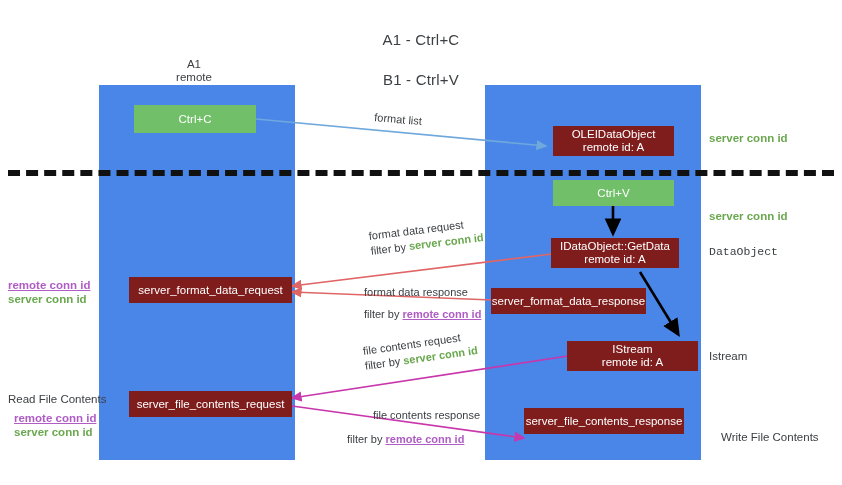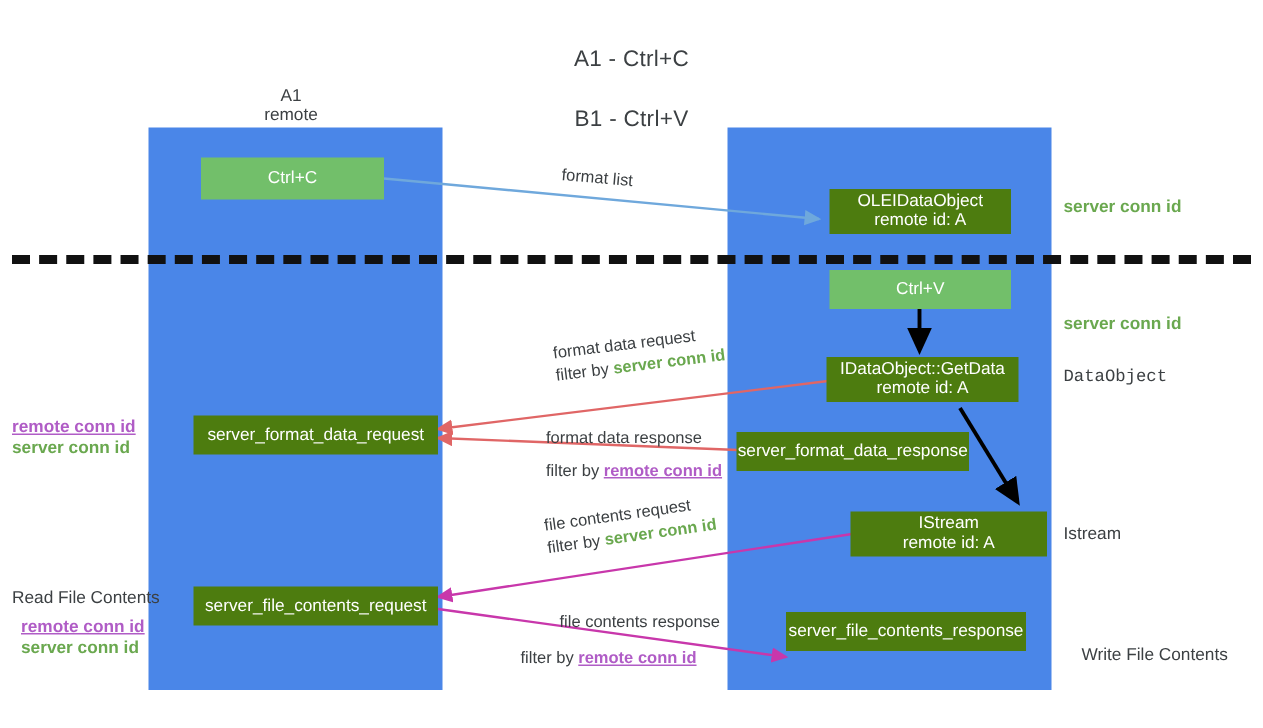--- a/index.html
+++ b/index.html
@@ -29,21 +29,21 @@
   .lane{position:absolute;background:#4a86e8;}
 
   
   .box{
     position:absolute;box-sizing:border-box;
     display:flex;align-items:center;justify-content:center;
     text-align:center;color:#ffffff;font-size:11.5px;line-height:13px;
     white-space:pre-line;padding:0 4px;
   }
   .box.green{background:#6aa84f;background:#72bf6a;}
-  .box.orange{background:#4d7c0f;}
+  .box.orange{background:#7f1d1d;}
 
   
   .rlabel{position:absolute;font-size:11.5px;color:#3c4043;white-space:nowrap;}
   .rlabel.green{color:#6aa84f;font-weight:bold;}
 
   
   .llabel{position:absolute;font-size:11.5px;line-height:14px;white-space:nowrap;}
   .c-remote{color:#b05cc6;font-weight:bold;text-decoration:underline;}
   .c-server{color:#6aa84f;font-weight:bold;}
   .c-plain{color:#3c4043;}

